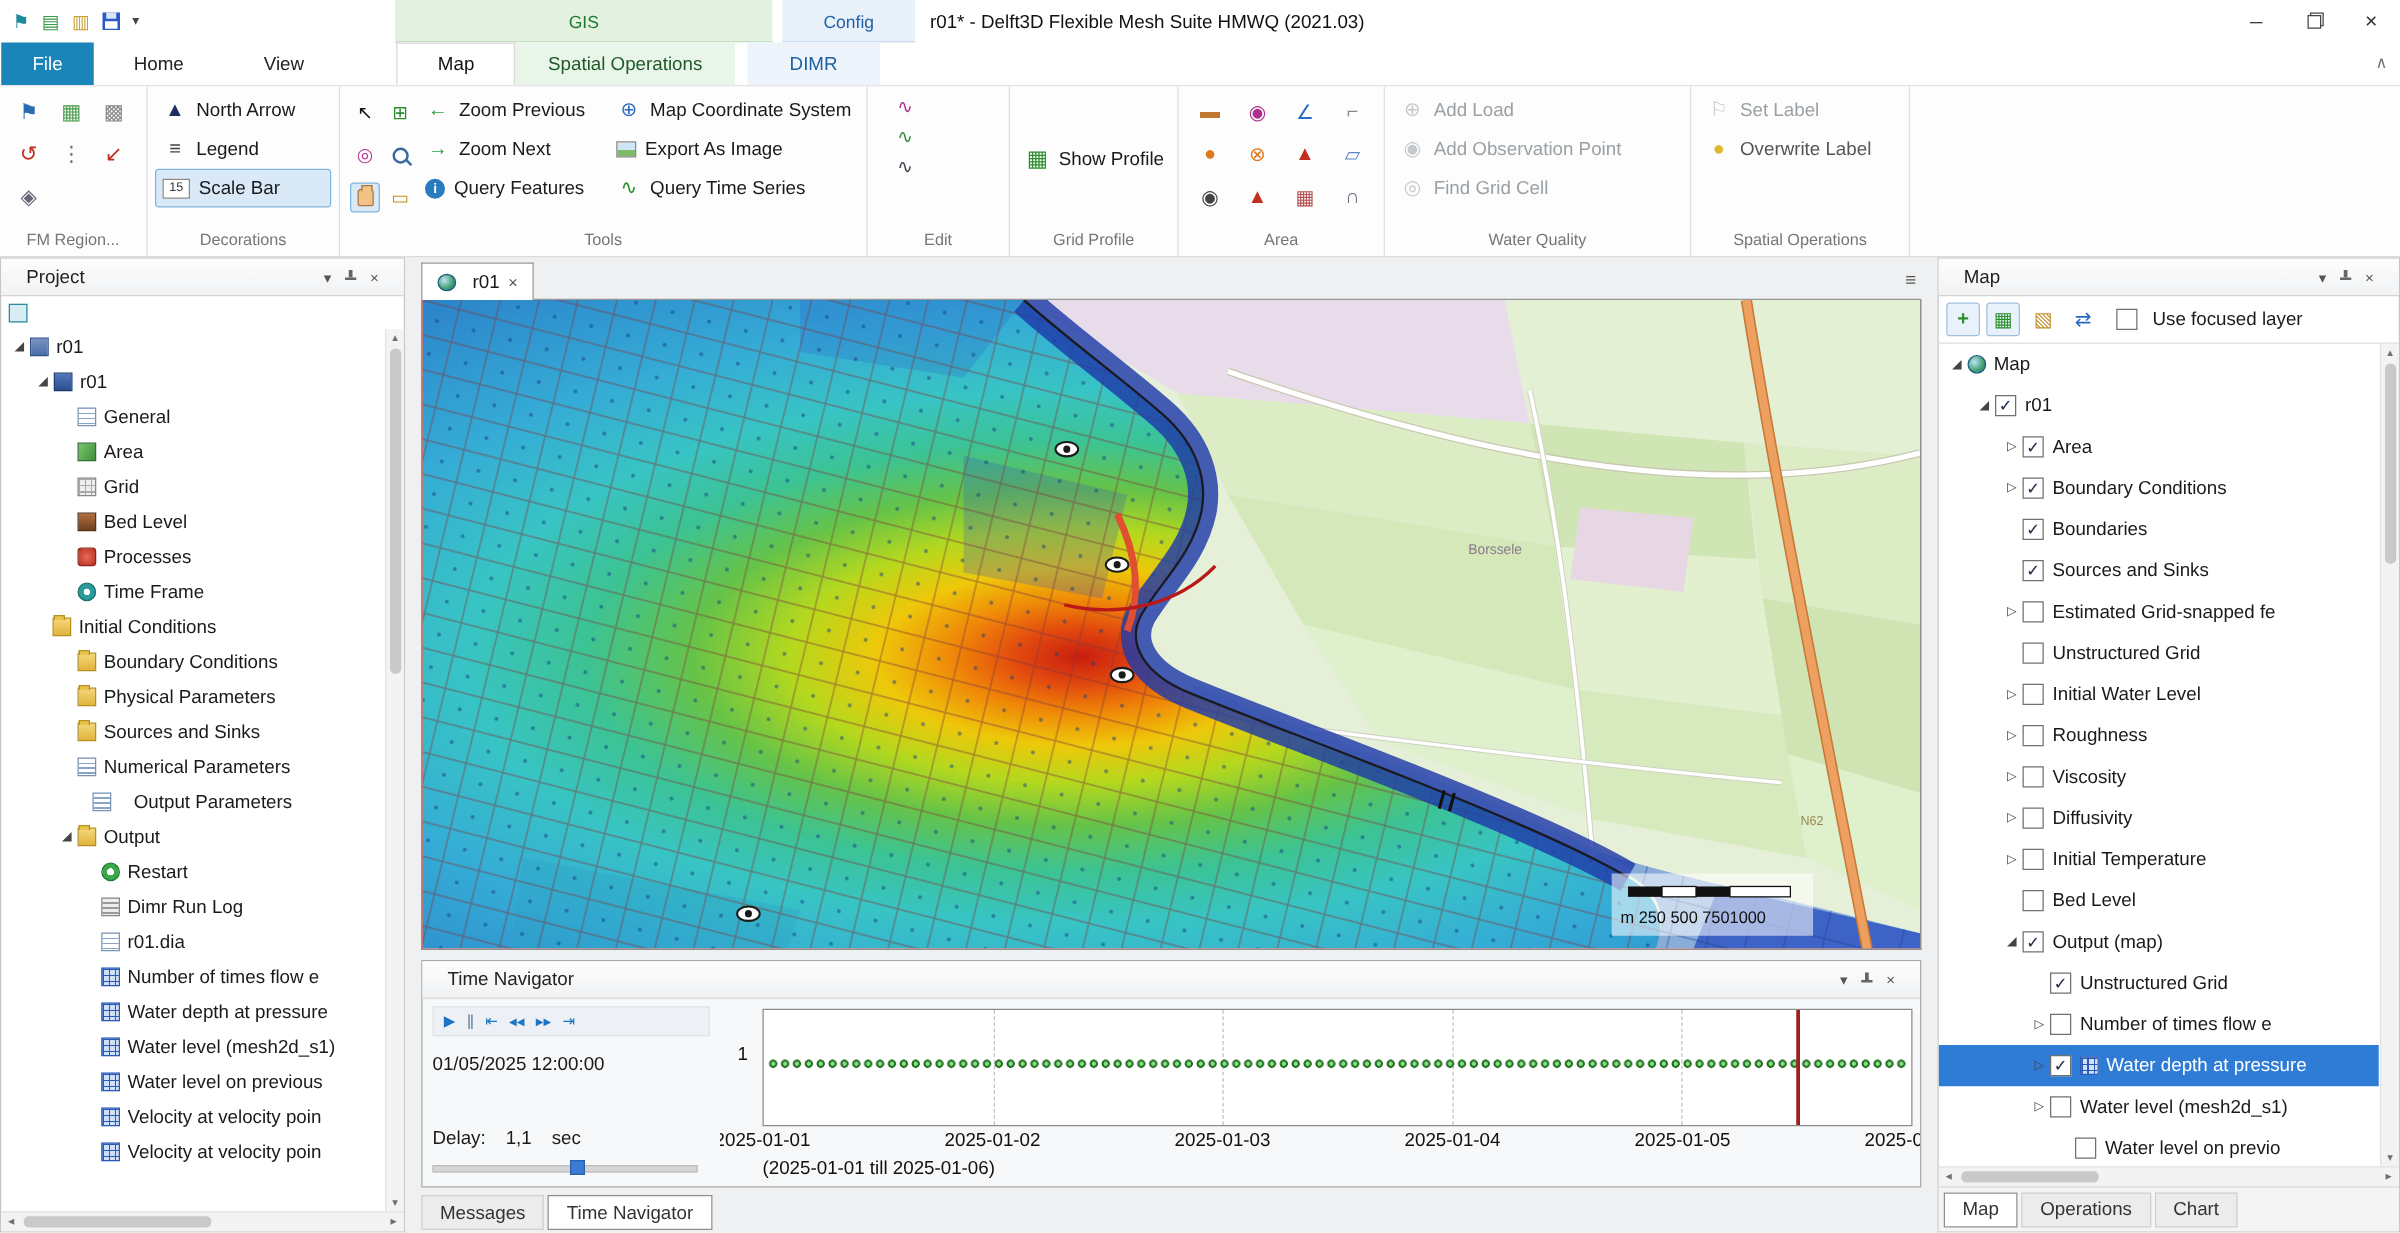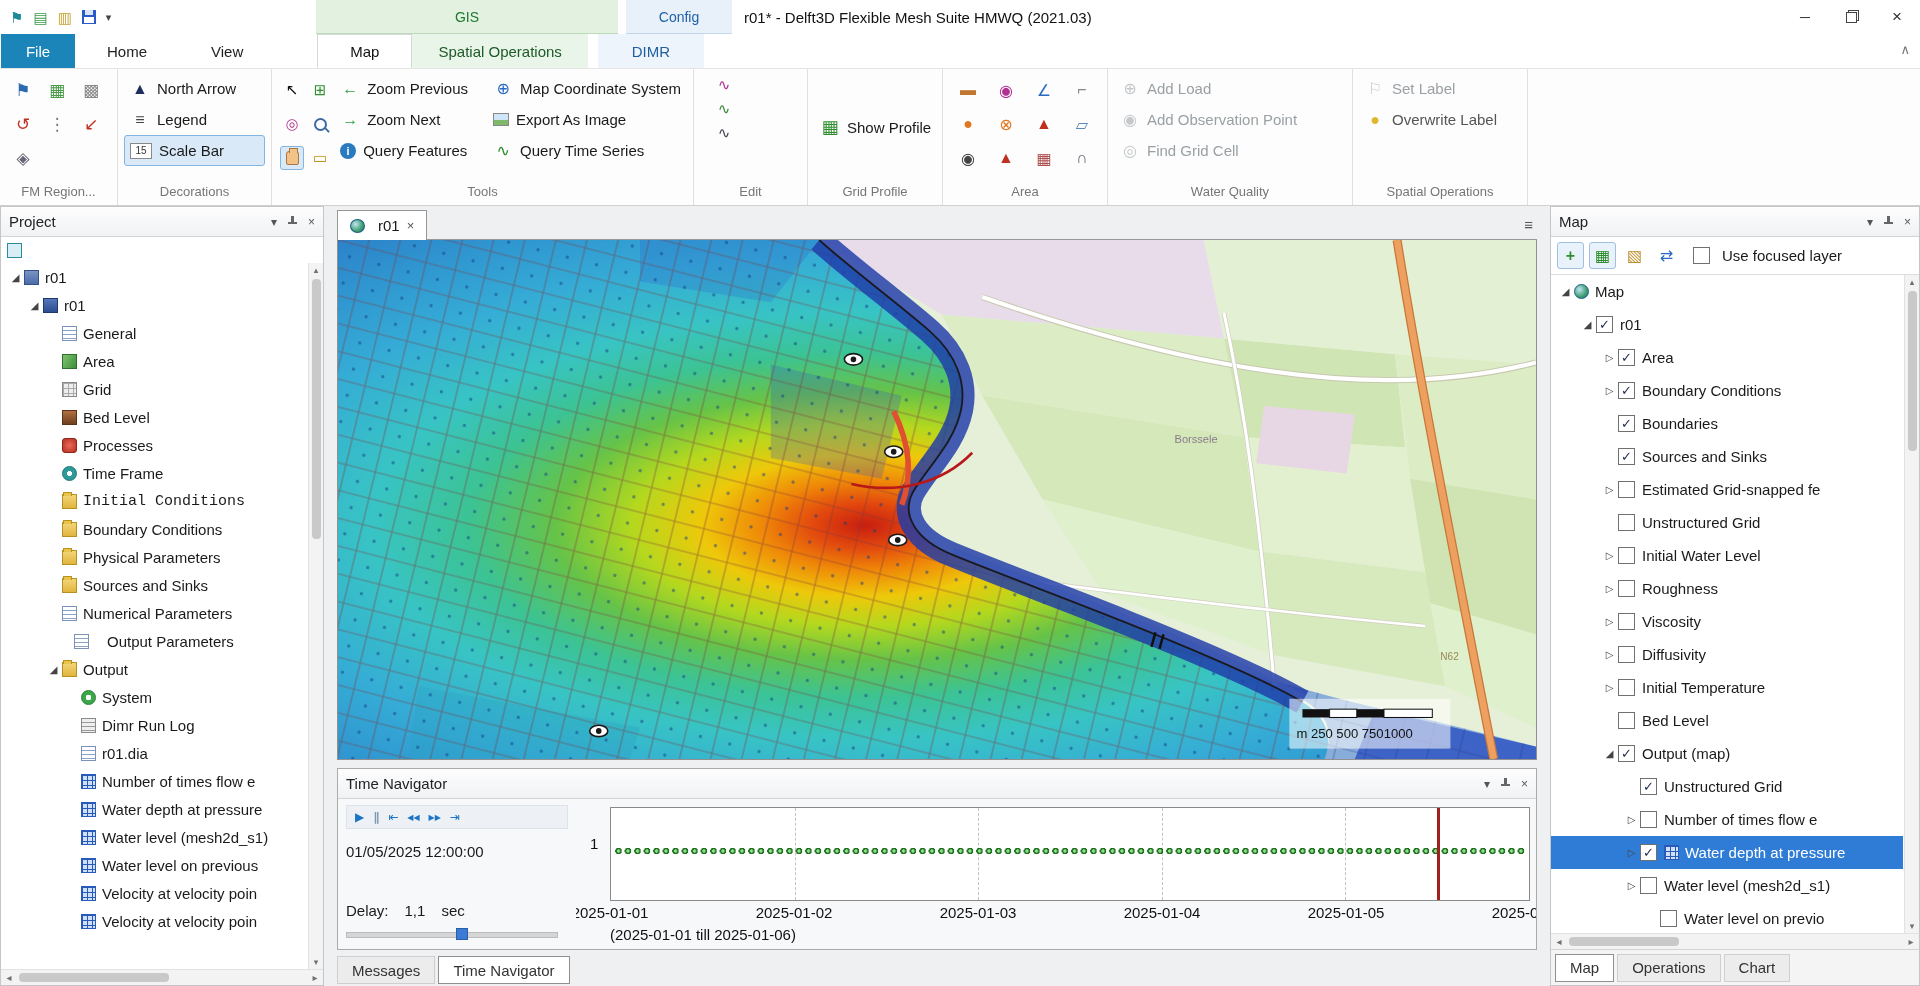--- a/index.html
+++ b/index.html
@@ -50,21 +50,21 @@
   .ic-hand{width:13px;height:14px;background:#f2c287;border:1px solid #a87840;border-radius:3px 3px 2px 2px;display:inline-block;position:relative;}
   .ic-hand::before{content:"";position:absolute;top:-4px;left:2px;width:7px;height:4px;background:#f2c287;border:1px solid #a87840;border-bottom:none;}
   .ic-info{width:16px;height:16px;border-radius:50%;background:#2a7ac0;color:#fff;font-weight:bold;font-size:11px;display:inline-flex;align-items:center;justify-content:center;}
   .ic-img{width:16px;height:13px;border:1px solid #888;background:linear-gradient(#cfe6f8 55%,#7fba6a 55%);display:inline-block;}
   
   .main{display:flex;height:780px;background:#eef0f1;}
   .panel{background:#fff;display:flex;flex-direction:column;border:1px solid #c6c6c6;}
   .left-panel{width:324px;}
   .right-panel{width:370px;}
   .center{flex:1;display:flex;flex-direction:column;padding:0 13px;background:#eef0f1;min-width:0;}
-  .phead{height:30px;background:linear-gradient(#fdfdfd,#f0f2f4);border-bottom:1px solid #d4d4d4;display:flex;align-items:center;padding:0 8px;color:#222;}
+  .phead{height:30px;background:linear-gradient(#fdfdfd,#f0f2f4);border-bottom:1px solid #d4d4d4;display:flex;align-items:center;padding:0 20px;color:#222;}
   .phead .sp{flex:1;}
   .hico{color:#555;font-size:12px;margin-left:10px;}
   .pin{display:inline-block;width:11px;height:12px;position:relative;margin-left:10px;}
   .pin::before{content:"";position:absolute;left:4px;top:0;width:3px;height:6px;background:#666;}
   .pin::after{content:"";position:absolute;left:1px;top:6px;width:9px;height:2px;background:#666;}
   .ptool{height:26px;display:flex;align-items:center;padding:0 6px;}
   .tree-wrap{flex:1;position:relative;overflow:hidden;}
   .trow{height:28px;display:flex;align-items:center;white-space:nowrap;overflow:hidden;}
   .mrow{height:33px;}
   .trow.sel{background:#2f7cd6;color:#fff;}
@@ -374,21 +374,21 @@
           <div class="trow " style="padding-left: 44px;">
             <span class="texp"></span>
             <span class="tico ic-proc"></span>
             <span class="tlab">Processes</span>
           </div>
           <div class="trow " style="padding-left: 44px;">
             <span class="texp"></span>
             <span class="tico ic-time"></span>
             <span class="tlab">Time Frame</span>
           </div>
-          <div class="trow " style="padding-left: 44px; font-family: Liberation Mono, monospace;">
+          <div class="trow " style="padding-left: 24px;">
             <span class="texp"></span>
             <span class="tico ic-fold"></span>
             <span class="tlab">Initial Conditions</span>
           </div>
           <div class="trow " style="padding-left: 44px;">
             <span class="texp"></span>
             <span class="tico ic-fold"></span>
             <span class="tlab">Boundary Conditions</span>
           </div>
           <div class="trow " style="padding-left: 44px;">
@@ -412,21 +412,21 @@
             <span class="tlab">Output Parameters</span>
           </div>
           <div class="trow " style="padding-left: 44px;">
             <span class="texp">◢</span>
             <span class="tico ic-fold"></span>
             <span class="tlab">Output</span>
           </div>
           <div class="trow " style="padding-left: 63px;">
             <span class="texp"></span>
             <span class="tico ic-rst"></span>
-            <span class="tlab">System</span>
+            <span class="tlab">Restart</span>
           </div>
           <div class="trow " style="padding-left: 63px;">
             <span class="texp"></span>
             <span class="tico ic-docg"></span>
             <span class="tlab">Dimr Run Log</span>
           </div>
           <div class="trow " style="padding-left: 63px;">
             <span class="texp"></span>
             <span class="tico ic-doc"></span>
             <span class="tlab">r01.dia</span>

